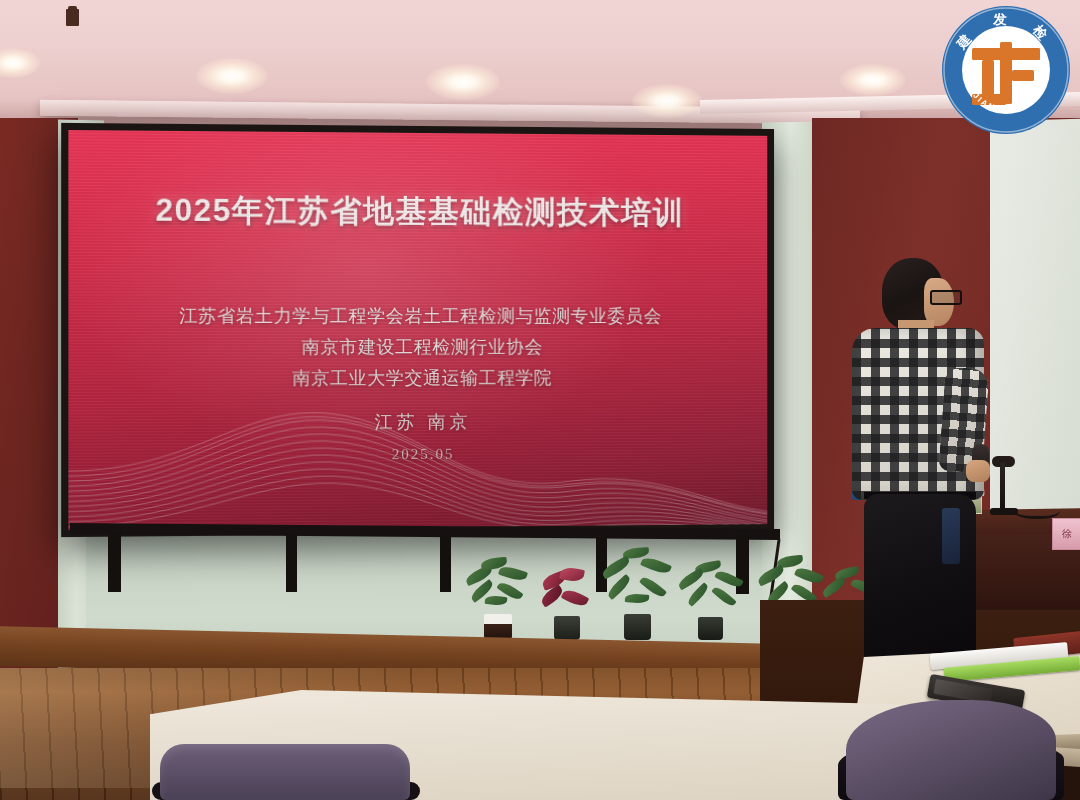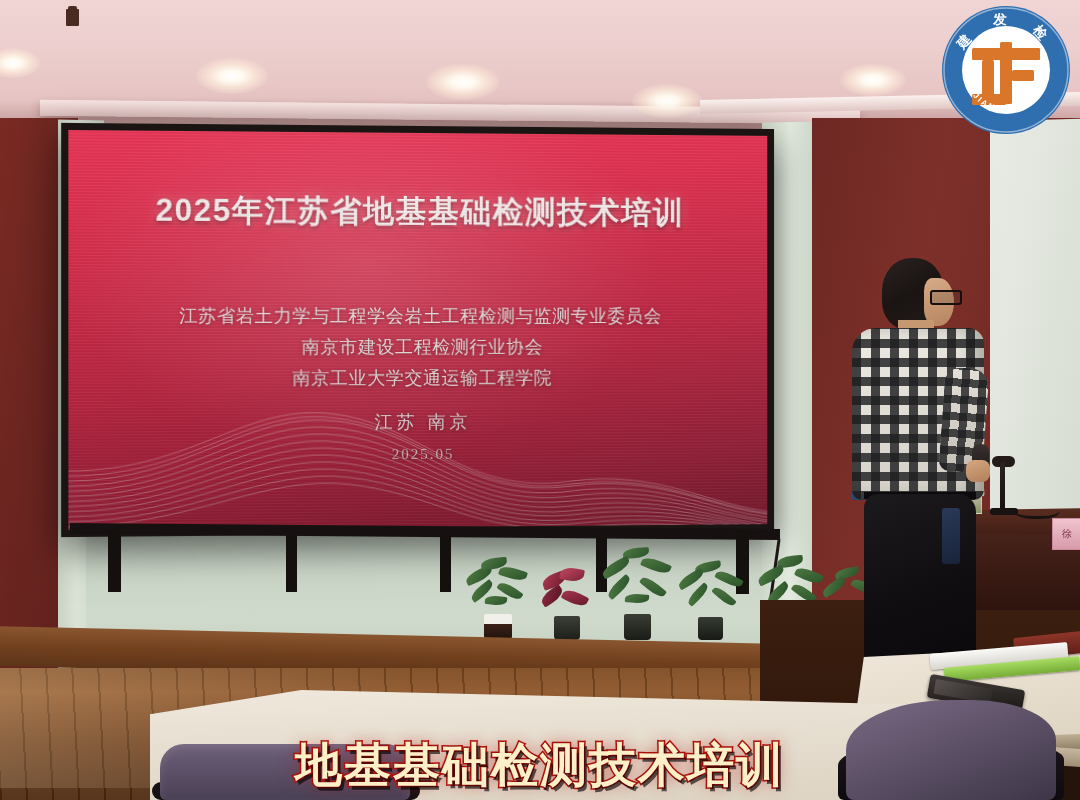--- a/index.html
+++ b/index.html
@@ -408,15 +408,14 @@
       <rect x="34" y="92" width="34" height="11" rx="1.5"></rect>
     </g>
     <text font-size="13.5" font-family="'Liberation Sans',sans-serif" font-weight="700" fill="#ffffff" letter-spacing="11">
       <textPath href="#arcTop" startOffset="14%" text-anchor="start">建 发 检 测</textPath>
     </text>
     <text font-size="8" font-family="'Liberation Sans',sans-serif" font-weight="700" fill="#ffffff" letter-spacing="2.2">
       <textPath href="#arcBot" startOffset="21%" text-anchor="start">JIAN FA JIAN CE</textPath>
     </text>
   </svg>
 
-  <div class="caption">地基基础检测技术培训</div>
 
 </div>
 
 </body></html>

